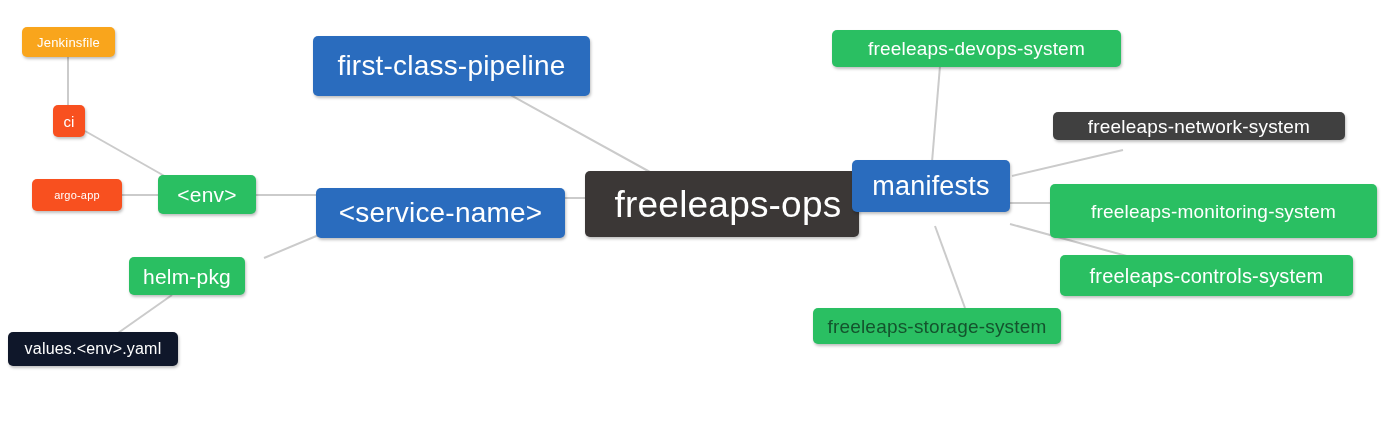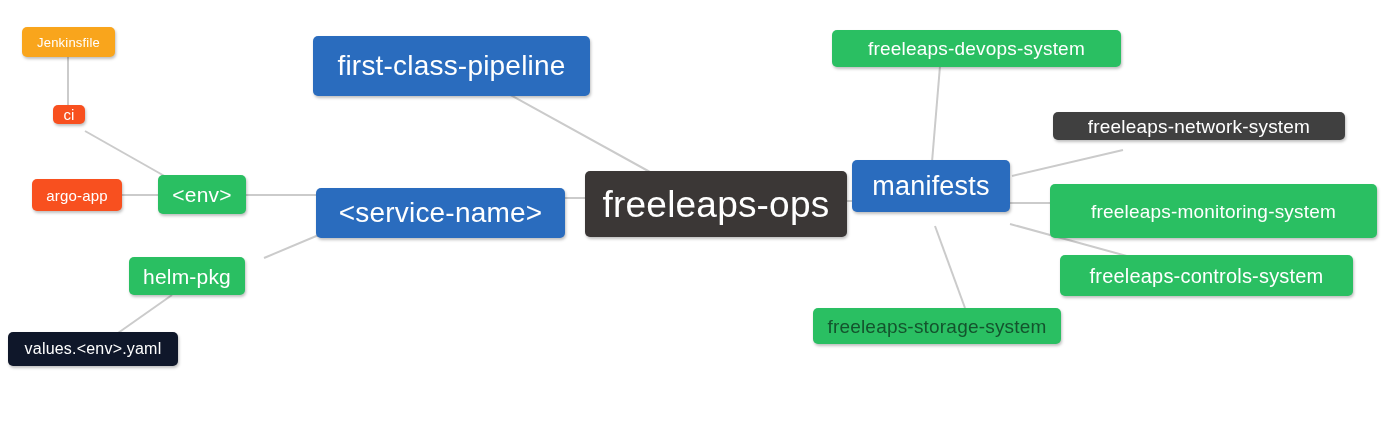--- a/index.html
+++ b/index.html
@@ -51,28 +51,28 @@
       <line x1="498" y1="88" x2="650" y2="172" stroke="#cbcbcb" stroke-width="2"></line>
       <line x1="847" y1="201" x2="852" y2="201" stroke="#cbcbcb" stroke-width="2"></line>
       <line x1="931" y1="174" x2="940" y2="66" stroke="#cbcbcb" stroke-width="2"></line>
       <line x1="1012" y1="176" x2="1123" y2="150" stroke="#cbcbcb" stroke-width="2"></line>
       <line x1="1010" y1="203" x2="1050" y2="203" stroke="#cbcbcb" stroke-width="2"></line>
       <line x1="1010" y1="224" x2="1145" y2="261" stroke="#cbcbcb" stroke-width="2"></line>
       <line x1="935" y1="226" x2="965" y2="308" stroke="#cbcbcb" stroke-width="2"></line>
     </svg>
   <div id="nodes">
       <div class="node" style="left: 22px; top: 27px; width: 93px; height: 30px; font-size: 13px; background: rgb(249, 165, 28); color: rgb(255, 255, 255);">Jenkinsfile</div>
-      <div class="node" style="left: 53px; top: 105px; width: 32px; height: 19px; font-size: 15px; background: rgb(248, 80, 31); color: rgb(255, 255, 255);">ci</div>
-      <div class="node" style="left: 32px; top: 179px; width: 90px; height: 32px; font-size: 15px; background: rgb(248, 80, 31); color: rgb(255, 255, 255);">argo-app</div>
-      <div class="node" style="left: 158px; top: 175px; width: 88px; height: 39px; font-size: 21px; background: rgb(42, 191, 98); color: rgb(255, 255, 255);">&lt;env&gt;</div>
+      <div class="node" style="left: 53px; top: 105px; width: 32px; height: 32px; font-size: 15px; background: rgb(248, 80, 31); color: rgb(255, 255, 255);">ci</div>
+      <div class="node" style="left: 32px; top: 179px; width: 90px; height: 32px; font-size: 11px; background: rgb(248, 80, 31); color: rgb(255, 255, 255);">argo-app</div>
+      <div class="node" style="left: 158px; top: 175px; width: 98px; height: 39px; font-size: 21px; background: rgb(42, 191, 98); color: rgb(255, 255, 255);">&lt;env&gt;</div>
       <div class="node" style="left: 129px; top: 257px; width: 116px; height: 38px; font-size: 21px; background: rgb(42, 191, 98); color: rgb(255, 255, 255);">helm-pkg</div>
       <div class="node" style="left: 8px; top: 332px; width: 170px; height: 34px; font-size: 16px; background: #0f172a; color: rgb(255, 255, 255);">values.&lt;env&gt;.yaml</div>
       <div class="node" style="left: 316px; top: 172px; width: 249px; height: 50px; font-size: 28px; background: rgb(42, 108, 190); color: rgb(255, 255, 255); margin-top: 16px;">&lt;service-name&gt;</div>
       <div class="node" style="left: 313px; top: 36px; width: 277px; height: 60px; font-size: 28px; background: rgb(42, 108, 190); color: rgb(255, 255, 255);">first-class-pipeline</div>
-      <div class="node" style="left: 585px; top: 171px; width: 262px; height: 66px; font-size: 37px; background: rgb(59, 55, 54); color: rgb(255, 255, 255);">freeleaps-ops</div>
+      <div class="node" style="left: 585px; top: 171px; width: 262px; height: 66px; font-size: 37px; background: rgb(59, 55, 54); color: rgb(255, 255, 255); padding-left: 12px;">freeleaps-ops</div>
       <div class="node" style="left: 852px; top: 160px; width: 158px; height: 52px; font-size: 27px; background: rgb(42, 108, 190); color: rgb(255, 255, 255);">manifests</div>
       <div class="node" style="left: 798px; top: 30px; width: 289px; height: 37px; font-size: 19px; background: rgb(42, 191, 98); color: rgb(255, 255, 255); margin-left: 34px;">freeleaps-devops-system</div>
       <div class="node" style="left: 1053px; top: 112px; width: 292px; height: 28px; font-size: 19px; background: #404040; color: rgb(255, 255, 255);">freeleaps-network-system</div>
       <div class="node" style="left: 1050px; top: 184px; width: 327px; height: 54px; font-size: 19px; background: rgb(42, 191, 98); color: rgb(255, 255, 255);">freeleaps-monitoring-system</div>
       <div class="node" style="left: 1060px; top: 255px; width: 293px; height: 41px; font-size: 20px; background: rgb(42, 191, 98); color: rgb(255, 255, 255);">freeleaps-controls-system</div>
       <div class="node" style="left: 813px; top: 308px; width: 248px; height: 36px; font-size: 19px; background: rgb(42, 191, 98); color: #14532d;">freeleaps-storage-system</div>
     </div>
 </div>
 
 </body></html>

